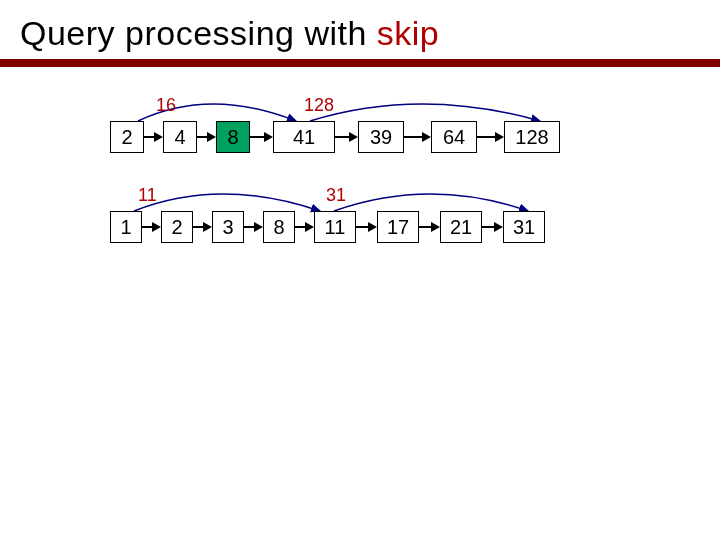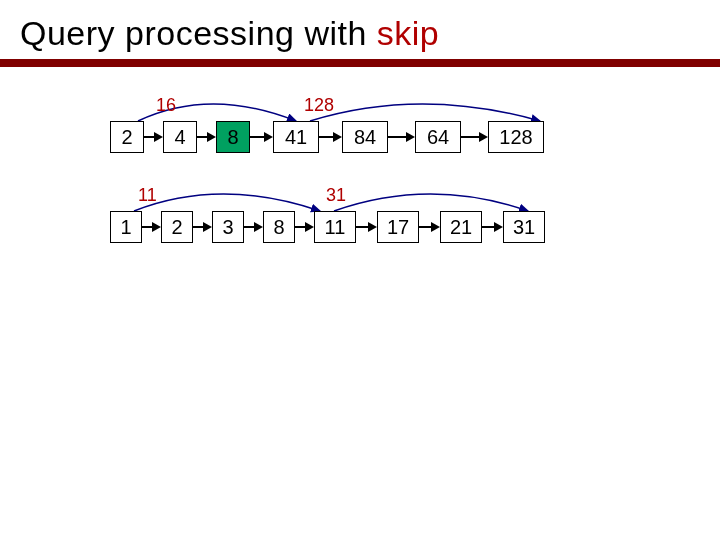--- a/index.html
+++ b/index.html
@@ -126,26 +126,26 @@
       <div class="cell" style="width:34px;">4</div>
       <span class="arr">
           <span class="shaft" style="width:10px;"></span>
           <span class="head"></span>
         </span>
       <div class="cell hi" style="width:34px;">8</div>
       <span class="arr">
           <span class="shaft" style="width:14px;"></span>
           <span class="head"></span>
         </span>
-      <div class="cell" style="width:46px;">41</div>
+      <div class="cell" style="width:62px;">41</div>
       <span class="arr">
           <span class="shaft" style="width:14px;"></span>
           <span class="head"></span>
         </span>
-      <div class="cell" style="width:46px;">84</div>
+      <div class="cell" style="width:46px;">39</div>
       <span class="arr">
           <span class="shaft" style="width:18px;"></span>
           <span class="head"></span>
         </span>
       <div class="cell" style="width:46px;">64</div>
       <span class="arr">
           <span class="shaft" style="width:18px;"></span>
           <span class="head"></span>
         </span>
       <div class="cell" style="width:56px;">128</div>

